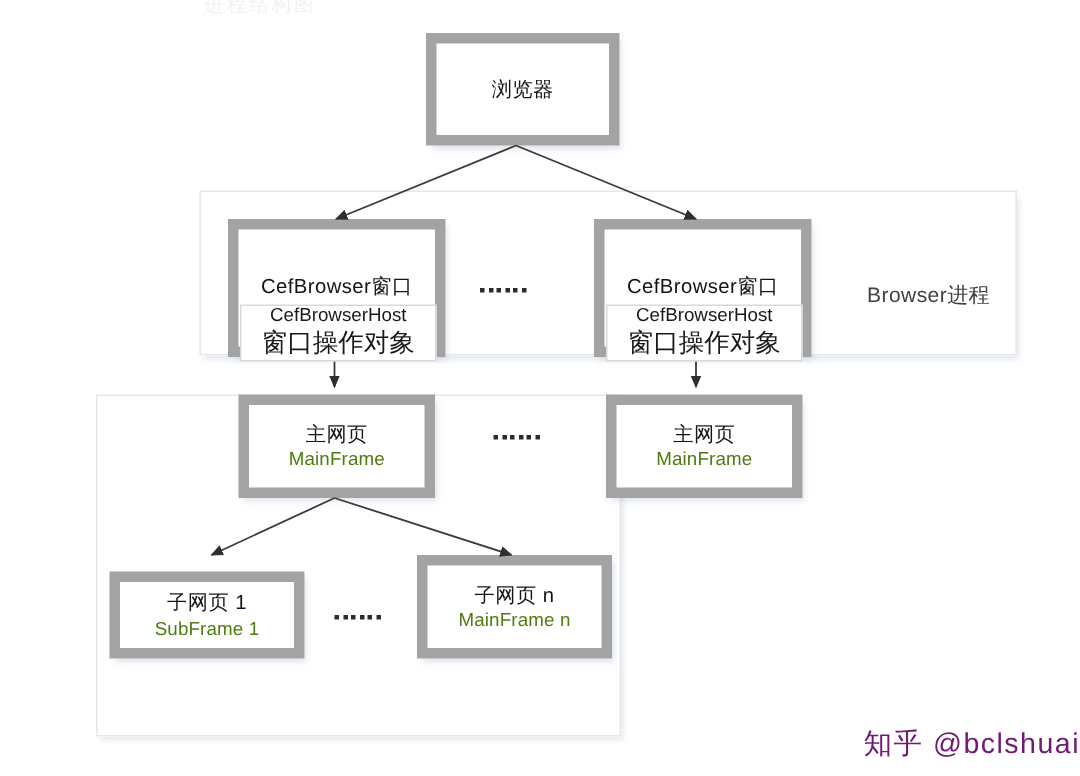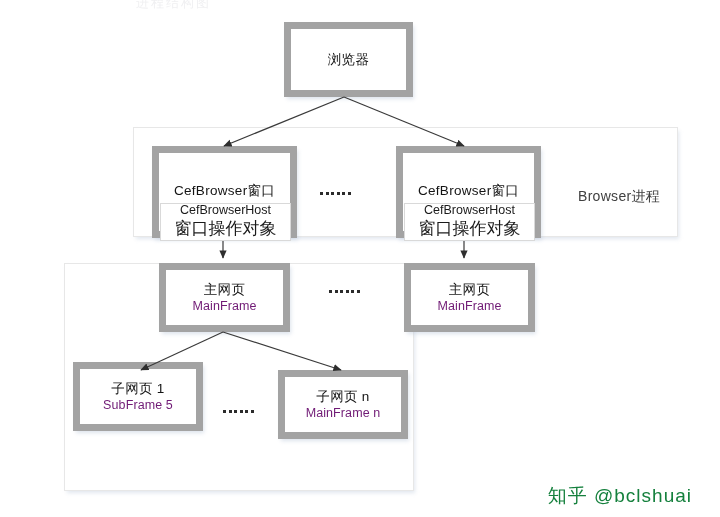--- a/index.html
+++ b/index.html
@@ -35,21 +35,21 @@
   }
   .node .cn {
     font-size: 13.5px;
     letter-spacing: 0.3px;
     color: #141414;
     white-space: nowrap;
   }
   .node .en {
     font-size: 12.5px;
     letter-spacing: 0.1px;
-    color: #701a75;
+    color: #4d7c0f;
     white-space: nowrap;
   }
 
   
   .group {
     position: absolute;
     background: transparent;
     border: 1px solid #e7e7e7;
     box-shadow: 2px 3px 4px -1px rgba(180,195,215,0.40);
     box-sizing: border-box;
@@ -99,24 +99,24 @@
     position: absolute;
     left: 0; top: 0;
     width: 720px; height: 517px;
     pointer-events: none;
     z-index: 2;
   }
 
   
   #watermark {
     position: absolute;
-    right: 28px;
+    right: 0;
     bottom: 8px;
     font-size: 19px;
-    color: #15803d;
+    color: #701a75;
     letter-spacing: 1px;
     white-space: nowrap;
     user-select: none;
   }
 
   
   #top-artifact {
     position: absolute;
     left: 136px;
     top: -6px;
@@ -199,23 +199,23 @@
 
   <div class="dots" style="left:329px; top:290px;">
     <i></i>
       <i></i>
       <i></i>
       <i></i>
       <i></i>
       <i></i>
   </div>
 
-  <div class="node" style="left:73px; top:362px; width:130px; height:69px;">
+  <div class="node" style="left:73px; top:381px; width:130px; height:58px;">
     <span class="cn">子网页 1</span>
-    <span class="en">SubFrame 5</span>
+    <span class="en">SubFrame 1</span>
   </div>
 
   <div class="node" style="left:278px; top:370px; width:130px; height:69px;">
     <span class="cn">子网页 n</span>
     <span class="en">MainFrame n</span>
   </div>
 
   <div class="dots" style="left:223px; top:410px;">
     <i></i>
       <i></i>

